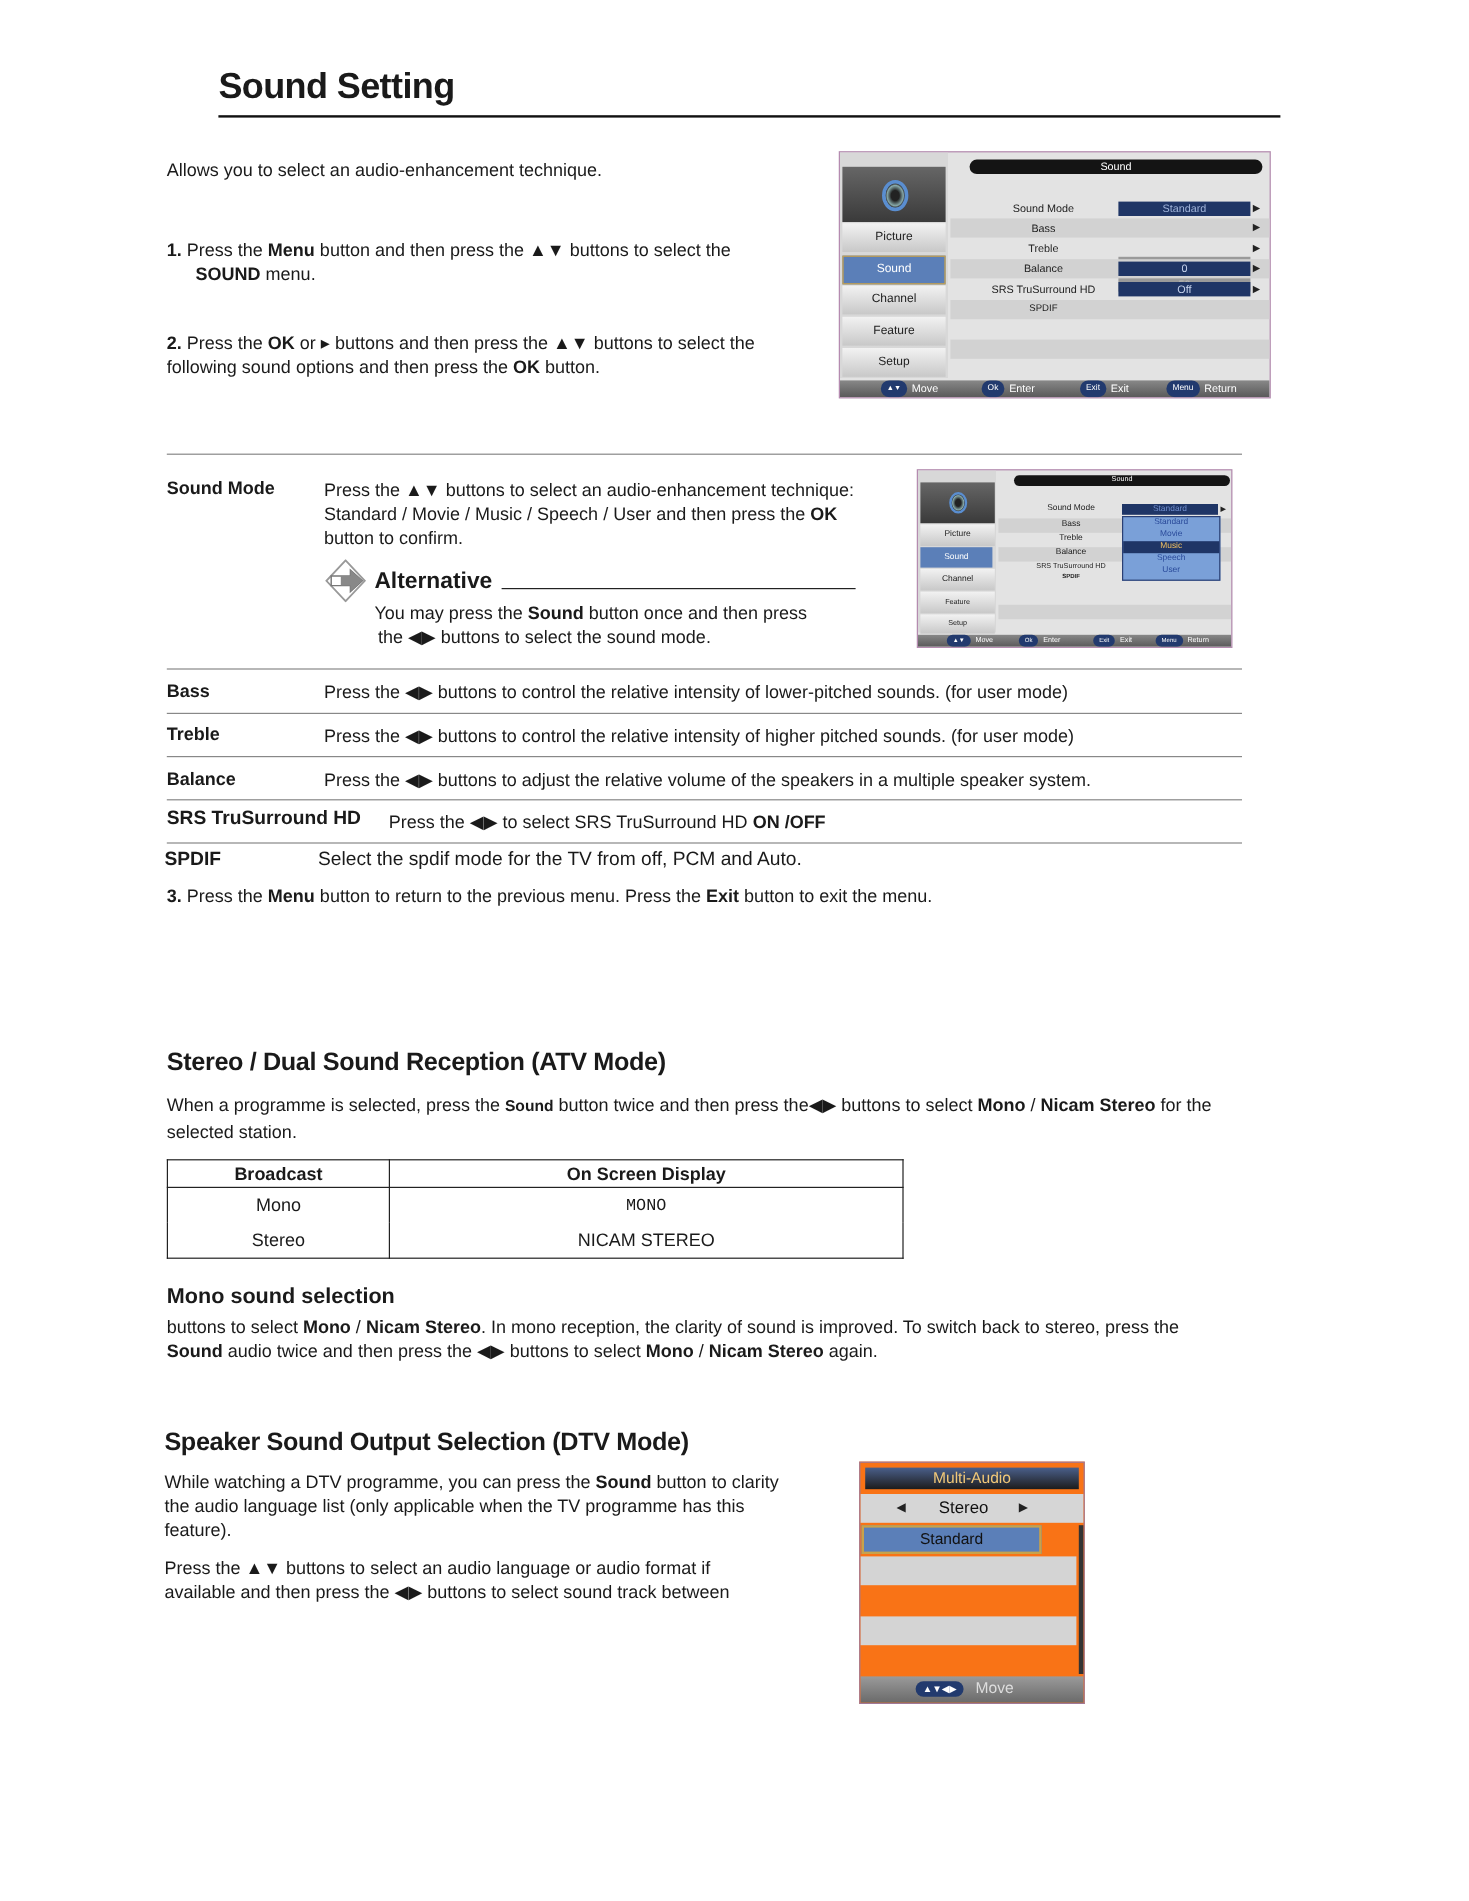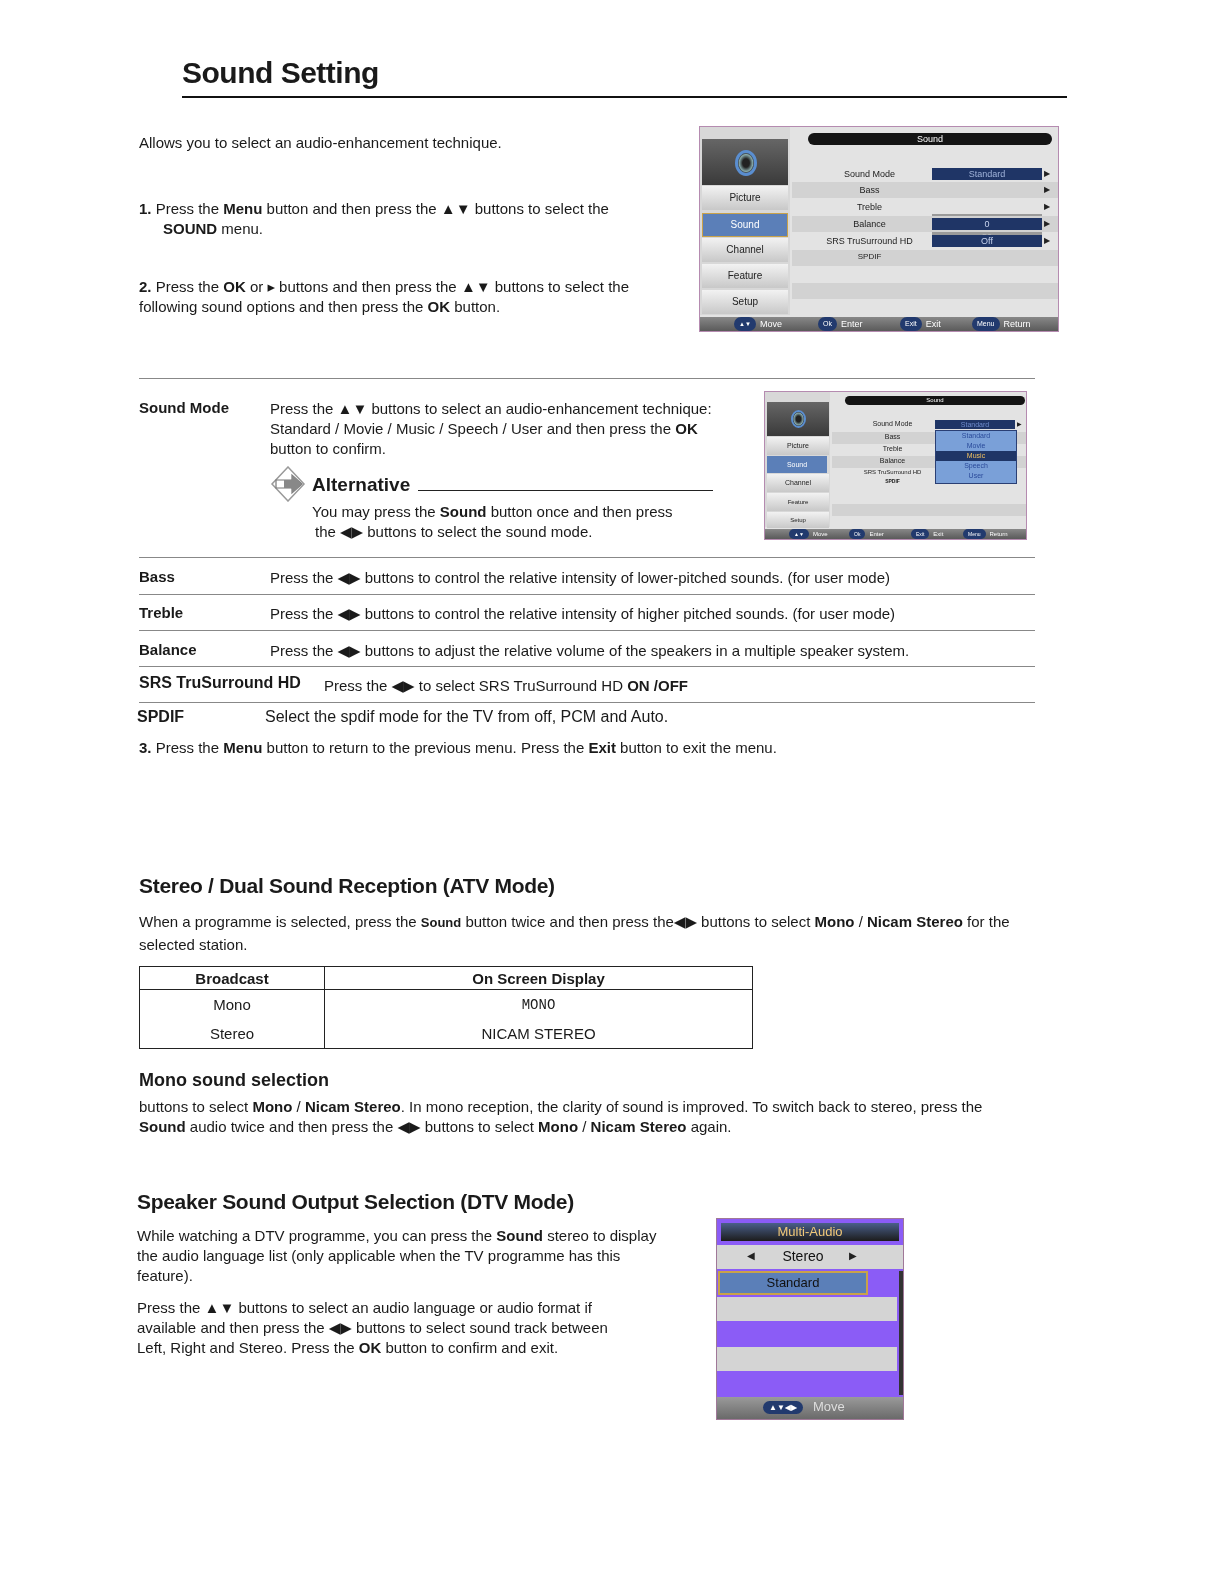--- a/index.html
+++ b/index.html
@@ -33,21 +33,21 @@
   .tv .foot .k{position:absolute;display:flex;align-items:center;}
   .tv .foot .pill{background:#223a6e;color:#fff;border-radius:8px;padding:0 5px;margin-right:4px;}
   .dd{position:absolute;background:#7aa0d8;border:1px solid #2a3f74;}
   .dd div{text-align:center;color:#2a4a9a;}
   .dd .on{background:#1f3566;color:#f0c060;}
   table.bc{position:absolute;left:139px;top:966px;width:614px;border-collapse:collapse;font-size:15px;}
   table.bc th{border:1px solid #222;font-weight:bold;height:22px;padding:0;}
   table.bc td{border-left:1px solid #222;border-right:1px solid #222;text-align:center;height:29px;padding:0;}
   table.bc tr:last-child td{border-bottom:1px solid #222;}
   .mono{font-family:"Liberation Mono",monospace;font-size:14px;}
-  .ma{position:absolute;left:716px;top:1218px;width:186px;height:200px;background:#8b5cf6;border:1px solid #a07898;overflow:hidden;}
+  .ma{position:absolute;left:716px;top:1218px;width:186px;height:200px;background:#f97316;border:1px solid #a07898;overflow:hidden;}
 </style>
 </head>
 <body>
 
 <div class="abs title">Sound Setting</div>
 <div class="abs title-rule"></div>
 
 <div class="abs p" style="left:139px;top:133px;">Allows you to select an audio-enhancement technique.</div>
 
 <div class="abs p" style="left:139px;top:199px;width:540px;">
@@ -244,28 +244,27 @@
   </table>
 
 <div class="abs h3" style="left:139px;top:1070px;">Mono sound selection</div>
 <div class="abs p" style="left:139px;top:1097px;width:930px;">
   <div><span>buttons to select </span><b>Mono</b><span> / </span><b>Nicam Stereo</b><span>. In mono reception, the clarity of sound is improved. To switch back to stereo, press the</span></div>
   <div><b>Sound</b><span> audio twice and then press the ◀▶ buttons to select </span><b>Mono</b><span> / </span><b>Nicam Stereo</b><span> again.</span></div>
 </div>
 
 <div class="abs h2" style="left:137px;top:1190px;">Speaker Sound Output Selection (DTV Mode)</div>
 <div class="abs p" style="left:137px;top:1226px;width:560px;">
-  <div><span>While watching a DTV programme, you can press the </span><b>Sound</b><span> stereo to display</span></div>
+  <div><span>While watching a DTV programme, you can press the </span><b>Sound</b><span> button to clarity</span></div>
   <div>the audio language list (only applicable when the TV programme has this</div>
   <div>feature).</div>
 </div>
 <div class="abs p" style="left:137px;top:1298px;width:560px;">
   <div>Press the ▲▼ buttons to select an audio language or audio format if</div>
   <div>available and then press the ◀▶ buttons to select sound track between</div>
-  <div><span> Left, Right and Stereo. Press the </span><b>OK</b><span> button to  confirm and exit.</span></div>
 </div>
 
 <div class="ma">
   <div class="abs" style="left:4px;top:4px;width:178px;height:18px;background:linear-gradient(#4a5f8a,#1c1c1c);color:#f1c878;font-size:13px;line-height:18px;text-align:center;">Multi-Audio</div>
   <div class="abs" style="left:0;top:26px;width:186px;height:24px;background:#d6d6d6;">
     <span class="abs" style="left:30px;top:5px;font-size:10px;color:#222;">◀</span>
     <span class="abs" style="left:0;width:172px;text-align:center;top:3px;font-size:14px;color:#111;">Stereo</span>
     <span class="abs" style="left:132px;top:5px;font-size:10px;color:#222;">▶</span>
   </div>
   <div class="abs" style="left:1px;top:52px;width:146px;height:20px;background:#5b7fb8;border:2px solid #c8a24a;color:#111;font-size:13px;line-height:20px;text-align:center;">Standard</div>

